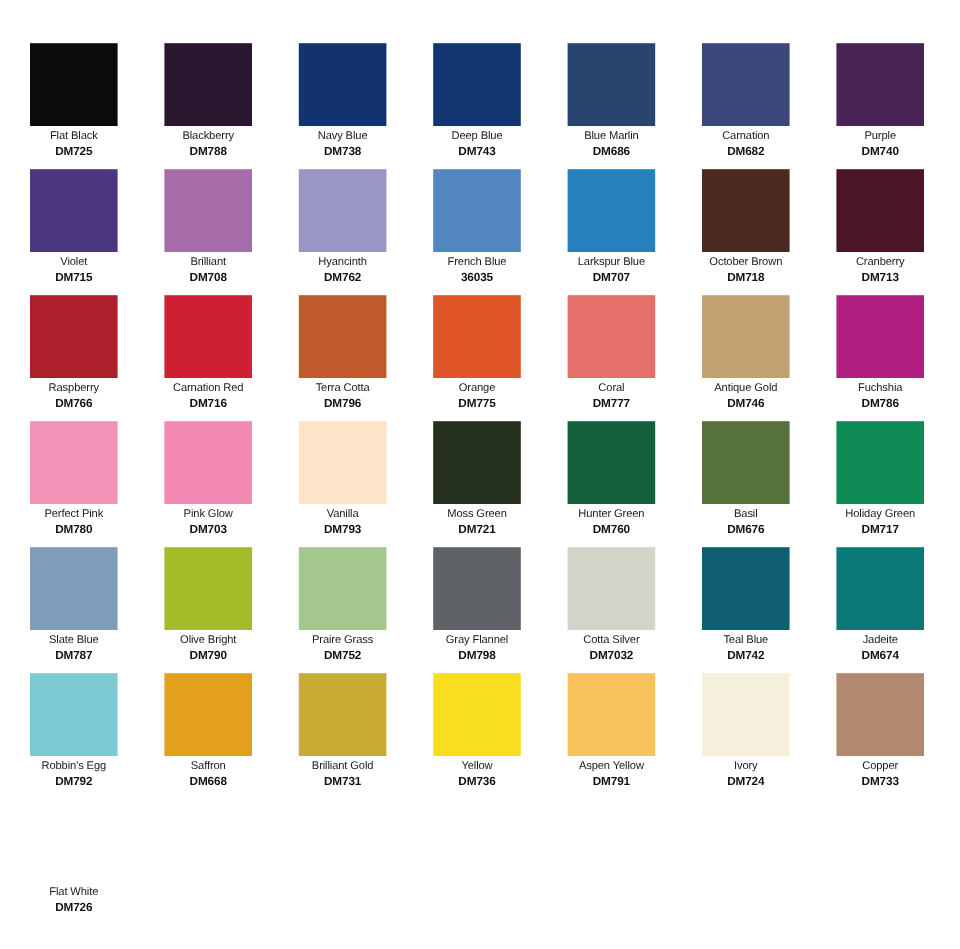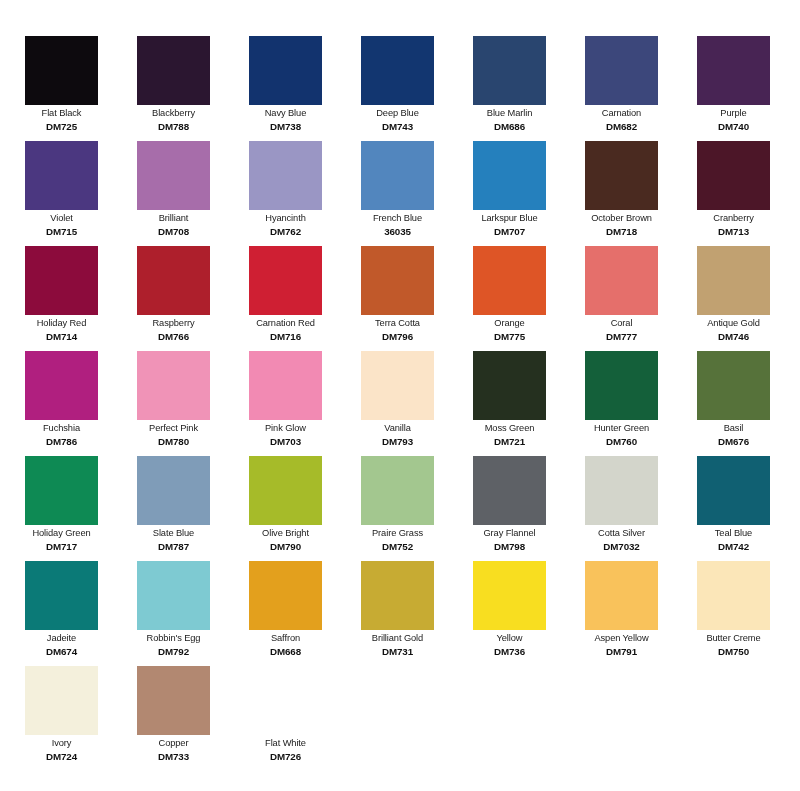--- a/index.html
+++ b/index.html
@@ -133,25 +133,20 @@
         <div class="swatch-chip" style="background: rgb(74, 42, 32);"></div>
         <div class="swatch-label">October Brown</div>
         <div class="swatch-code">DM718</div>
       </div>
       <div class="swatch-cell">
         <div class="swatch-chip" style="background: rgb(76, 22, 40);"></div>
         <div class="swatch-label">Cranberry</div>
         <div class="swatch-code">DM713</div>
       </div>
       <div class="swatch-cell">
-        <div class="swatch-chip" style="background: rgb(140, 11, 60);"></div>
-        <div class="swatch-label">Holiday Red</div>
-        <div class="swatch-code">DM714</div>
-      </div>
-      <div class="swatch-cell">
         <div class="swatch-chip" style="background: rgb(174, 31, 44);"></div>
         <div class="swatch-label">Raspberry</div>
         <div class="swatch-code">DM766</div>
       </div>
       <div class="swatch-cell">
         <div class="swatch-chip" style="background: rgb(207, 31, 51);"></div>
         <div class="swatch-label">Carnation Red</div>
         <div class="swatch-code">DM716</div>
       </div>
       <div class="swatch-cell">
@@ -266,25 +261,20 @@
       </div>
       <div class="swatch-cell">
         <div class="swatch-chip" style="background: rgb(248, 222, 32);"></div>
         <div class="swatch-label">Yellow</div>
         <div class="swatch-code">DM736</div>
       </div>
       <div class="swatch-cell">
         <div class="swatch-chip" style="background: rgb(249, 194, 91);"></div>
         <div class="swatch-label">Aspen Yellow</div>
         <div class="swatch-code">DM791</div>
-      </div>
-      <div class="swatch-cell">
-        <div class="swatch-chip" style="background: rgb(251, 230, 184);"></div>
-        <div class="swatch-label">Butter Creme</div>
-        <div class="swatch-code">DM750</div>
       </div>
       <div class="swatch-cell">
         <div class="swatch-chip" style="background: rgb(244, 240, 220);"></div>
         <div class="swatch-label">Ivory</div>
         <div class="swatch-code">DM724</div>
       </div>
       <div class="swatch-cell">
         <div class="swatch-chip" style="background: rgb(178, 136, 113);"></div>
         <div class="swatch-label">Copper</div>
         <div class="swatch-code">DM733</div>

